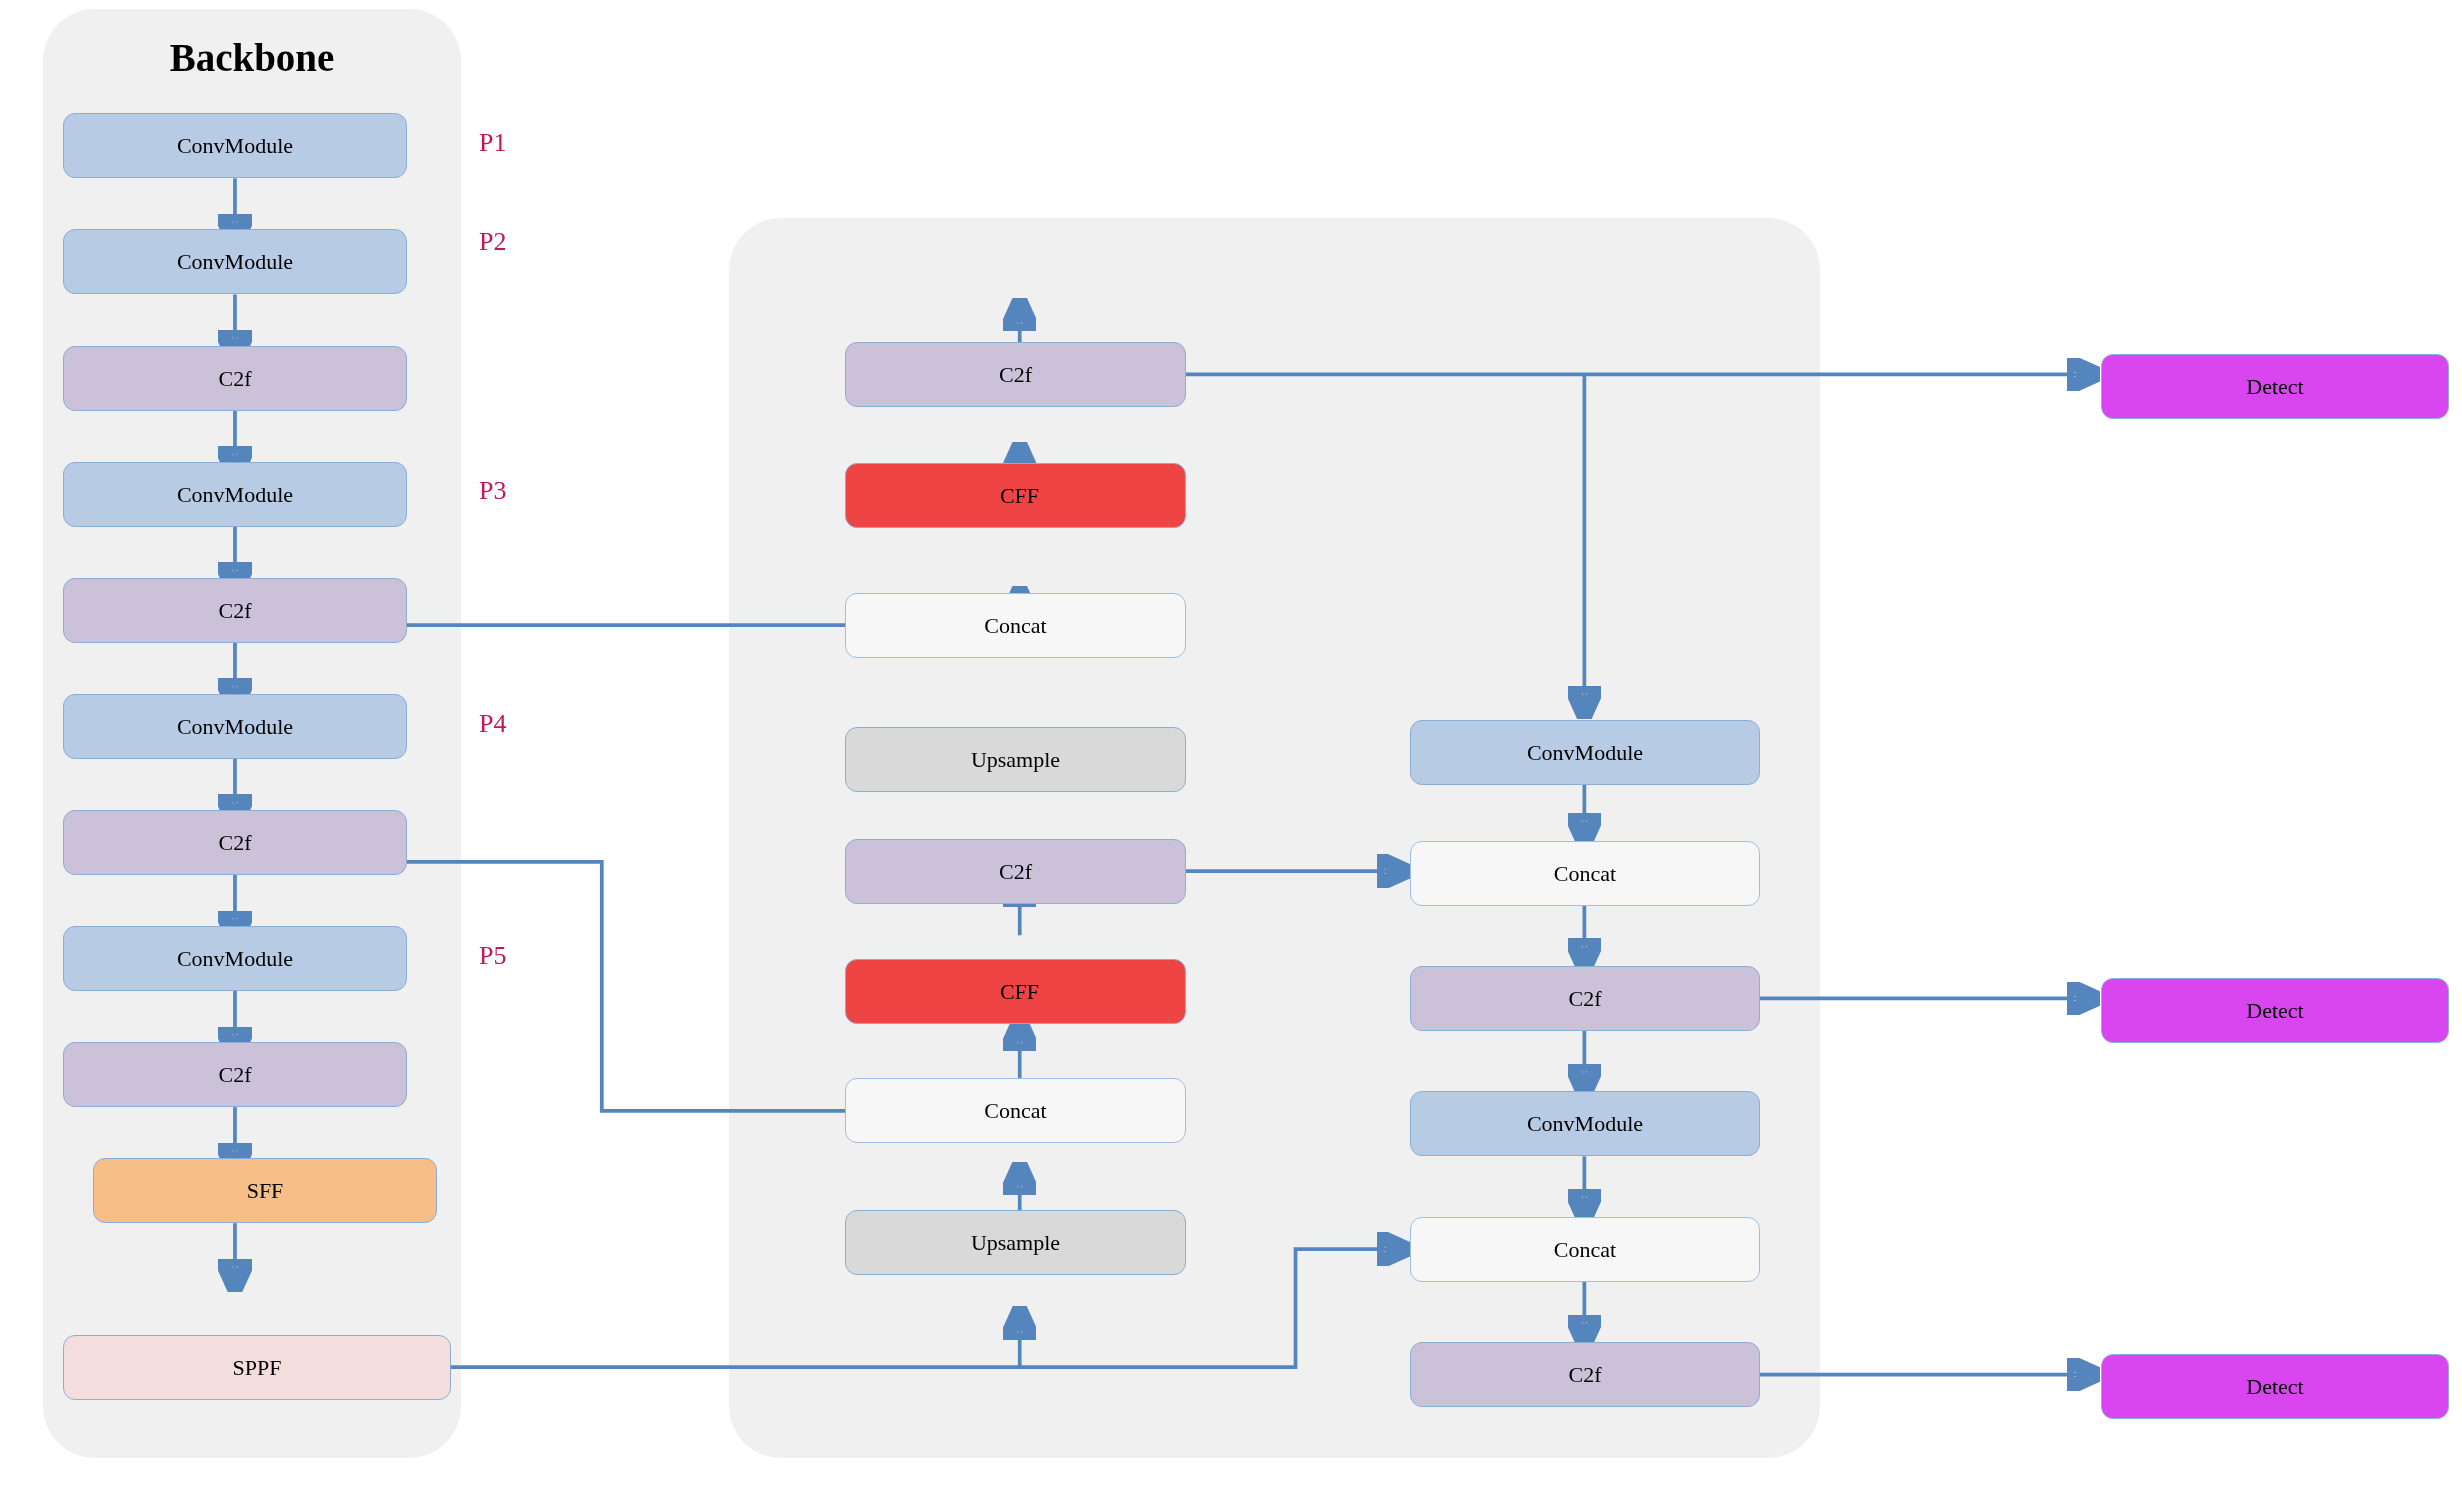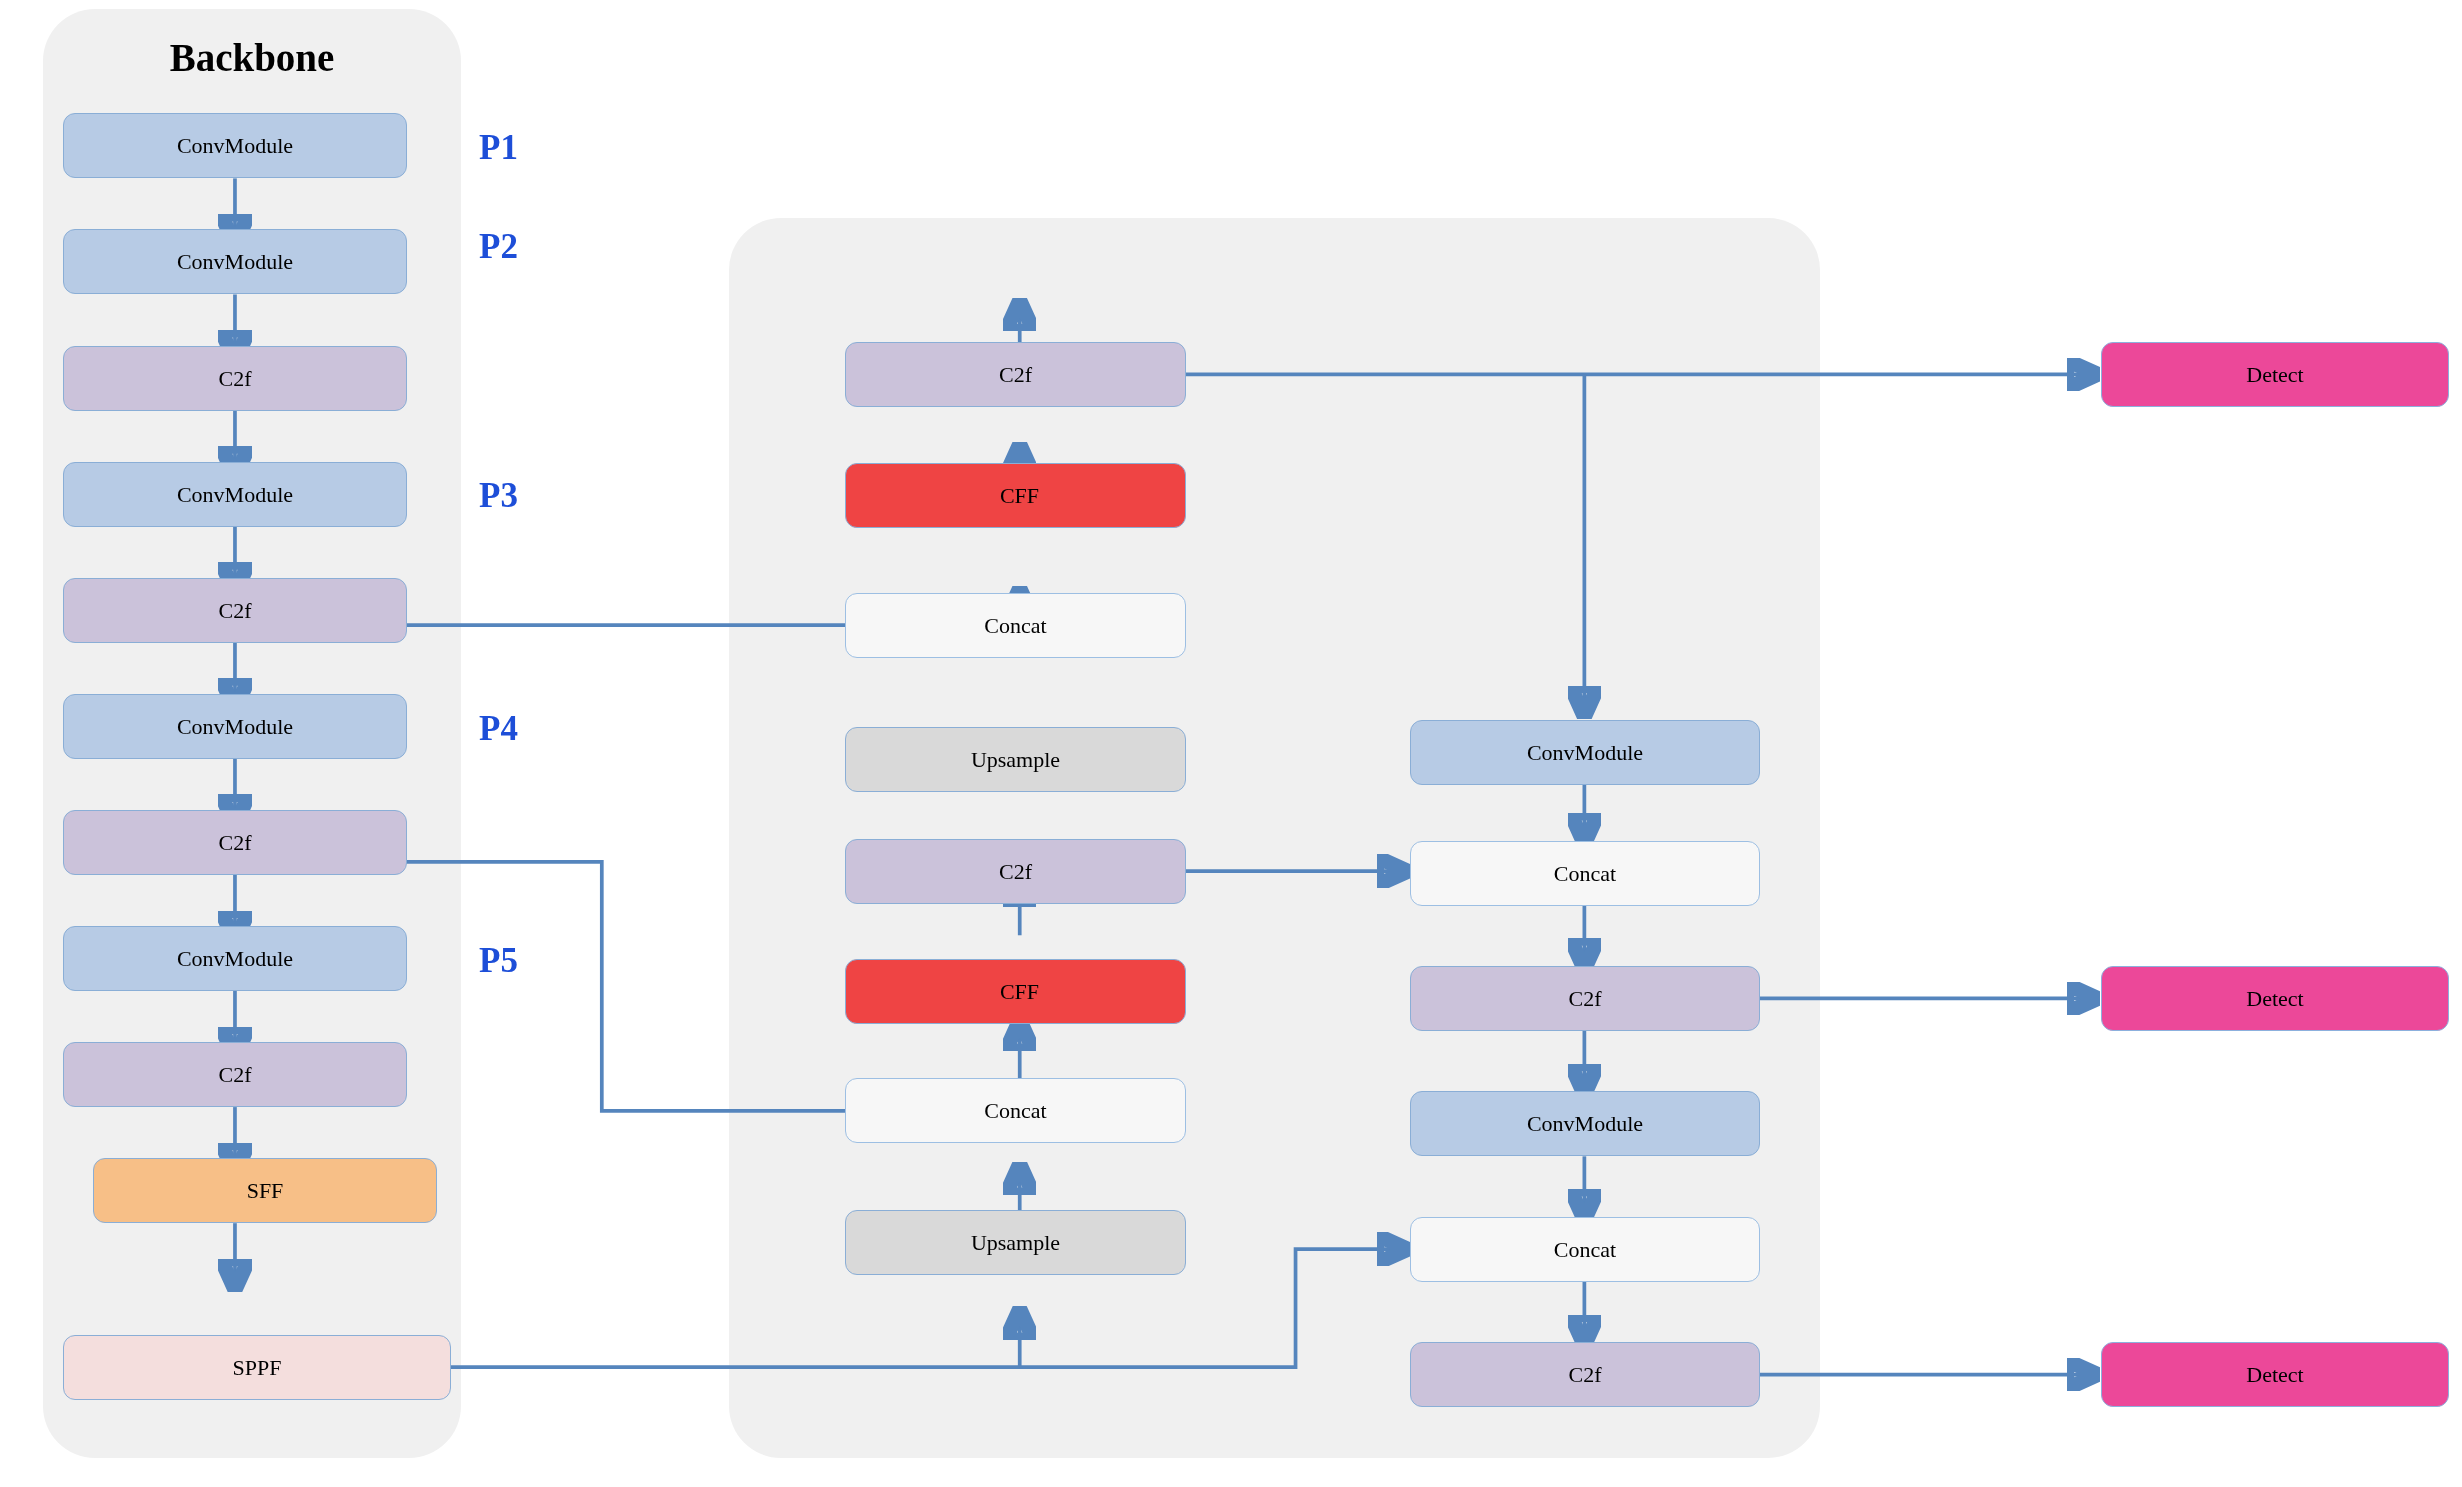--- a/index.html
+++ b/index.html
@@ -16,25 +16,25 @@
     border-radius:12px;display:flex;align-items:center;justify-content:center;
     font-family:"Liberation Serif","DejaVu Serif",serif;font-size:22px;color:#000;
     line-height:1;white-space:nowrap;}
   .t-conv{background:#b7cbe5;}
   .t-c2f{background:#cbc2da;}
   .t-cff{background:#ef4444;padding-left:8px;}
   .t-sff{background:#f7bf87;}
   .t-sppf{background:#f4dedd;}
   .t-concat{background:#f7f7f7;border-color:#9dbfe3;}
   .t-upsample{background:#d9d9d9;}
-  .t-detect{background:#ec4899;border-color:#8cb0dd;}
+  .t-detect{background:#d946ef;border-color:#8cb0dd;margin-top:12px;}
 
   
   .plabel{position:absolute;font-family:"Liberation Serif","DejaVu Serif",serif;
-    font-weight:bold;font-size:35px;color:#1d4ed8;white-space:nowrap;}
+    font-weight:normal;font-size:26px;color:#be185d;white-space:nowrap;}
 
   
   #wires{position:absolute;left:0;top:0;width:2462px;height:1487px;
     pointer-events:none;overflow:visible;}
   #wires path,#wires line{fill:none;stroke:#5585bd;stroke-width:4;}
 </style>
 </head>
 <body>
 
 <div id="stage">

